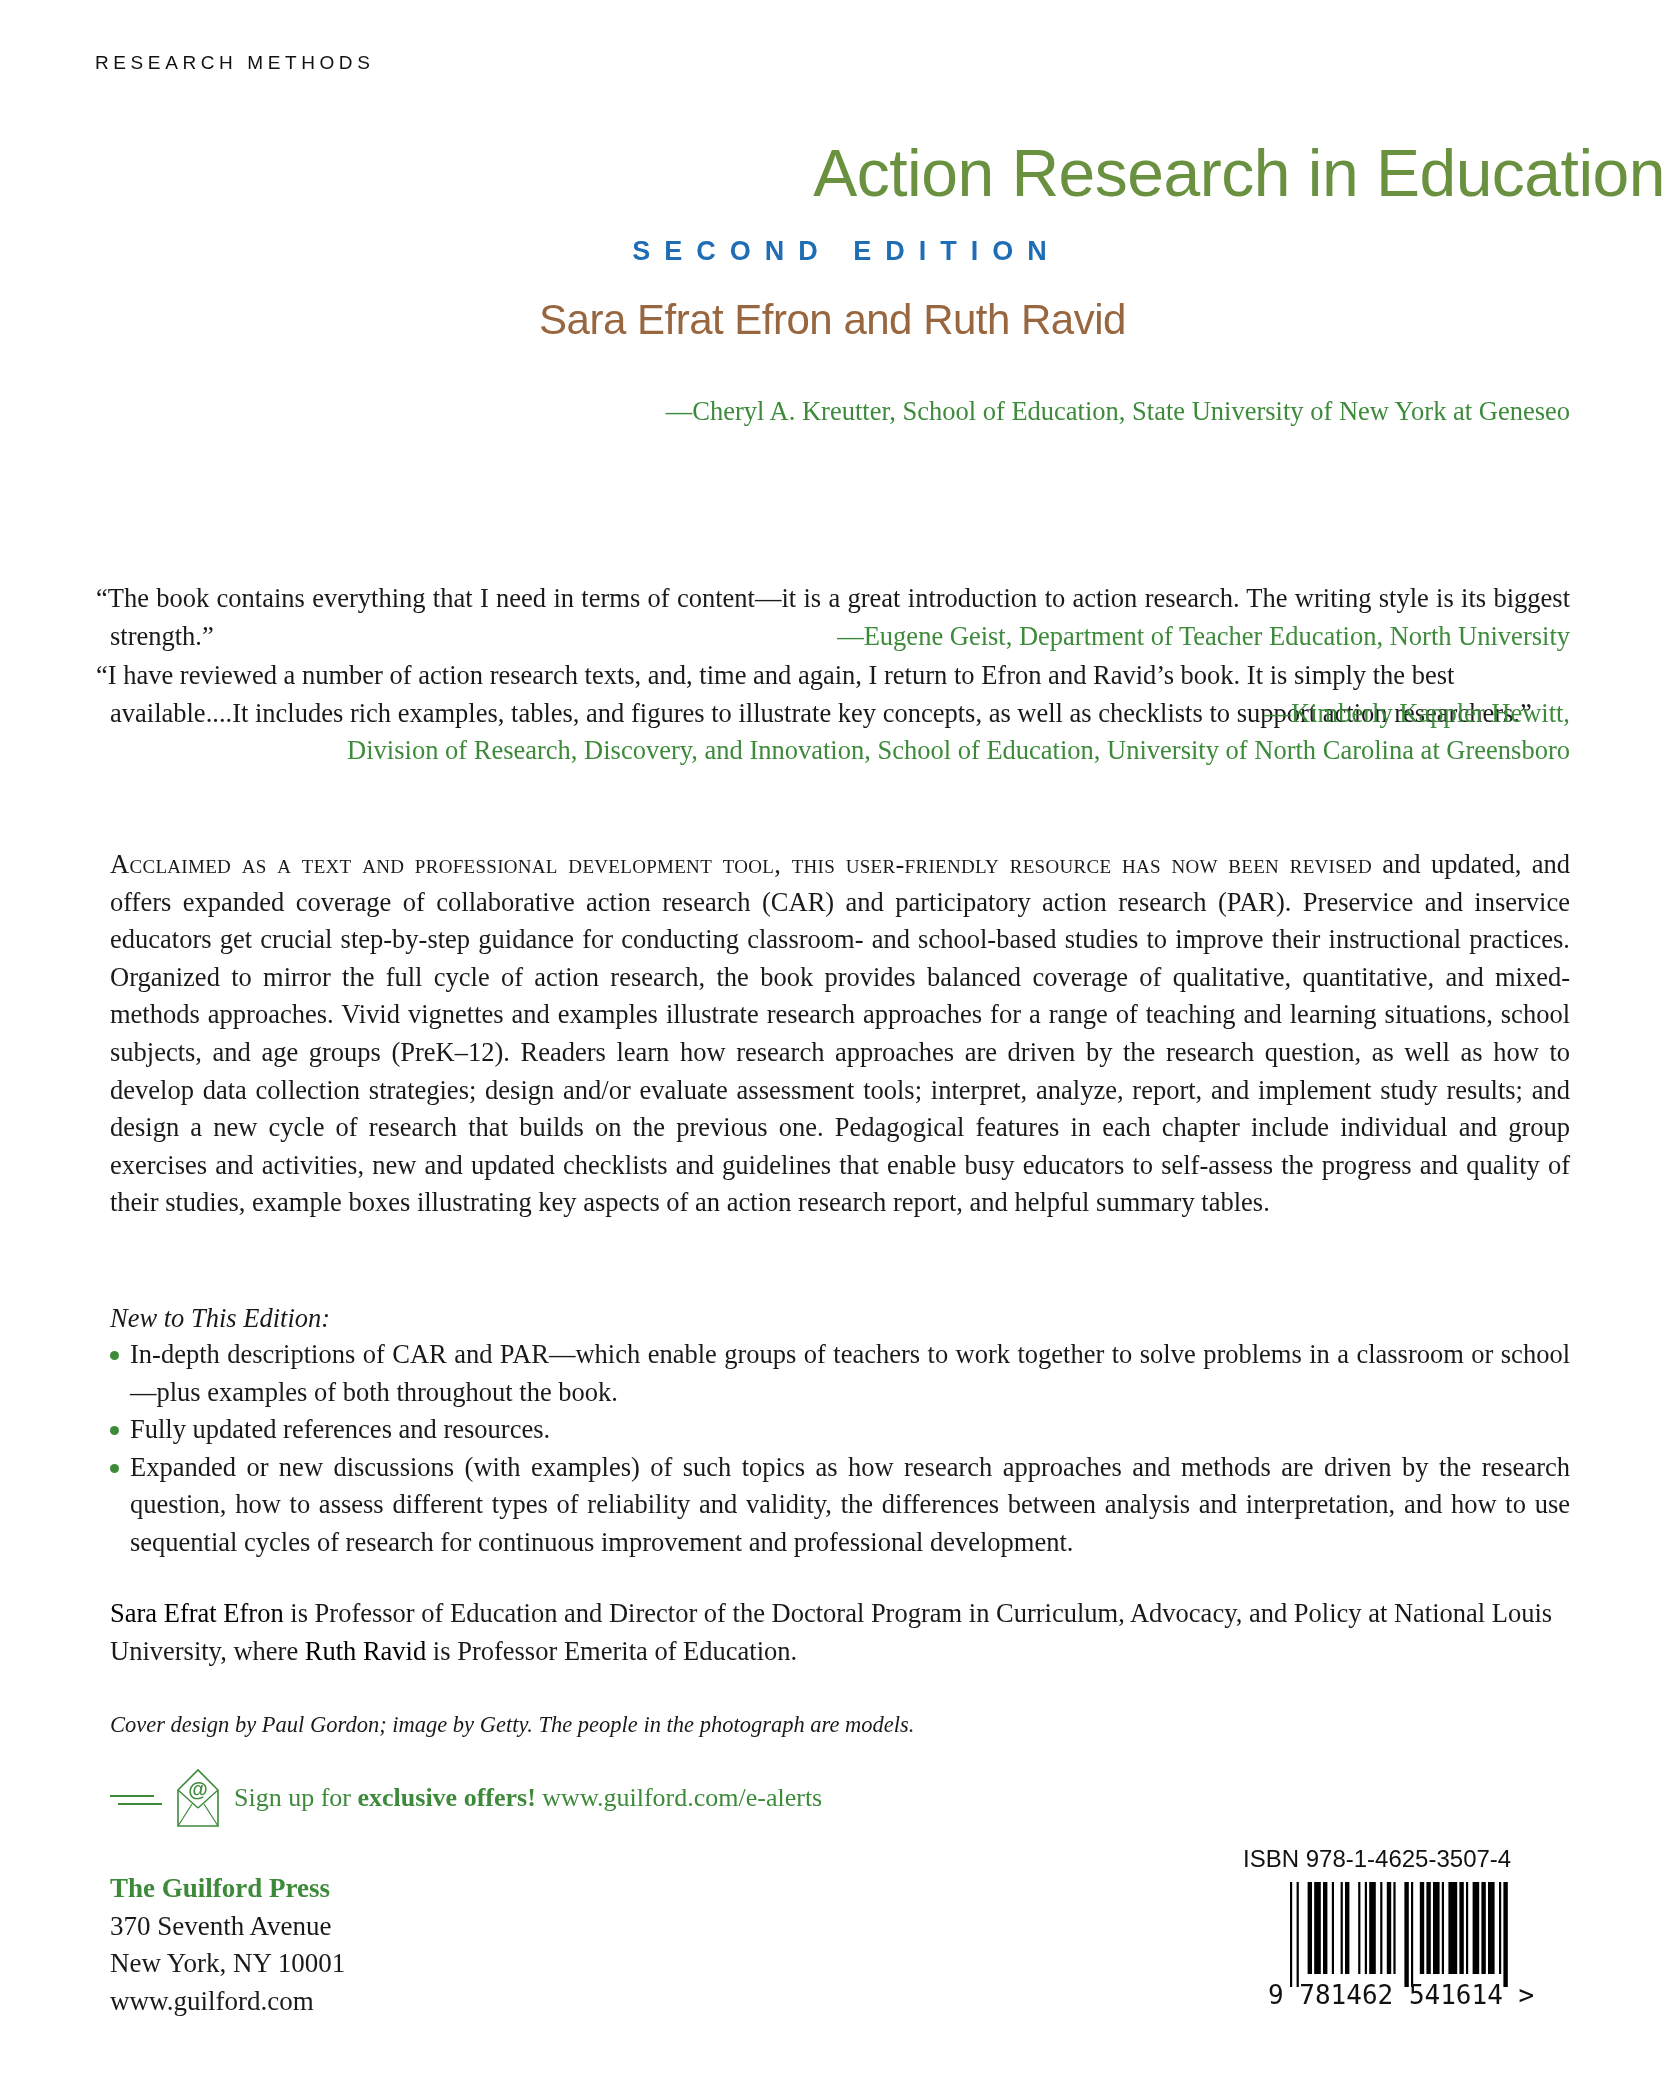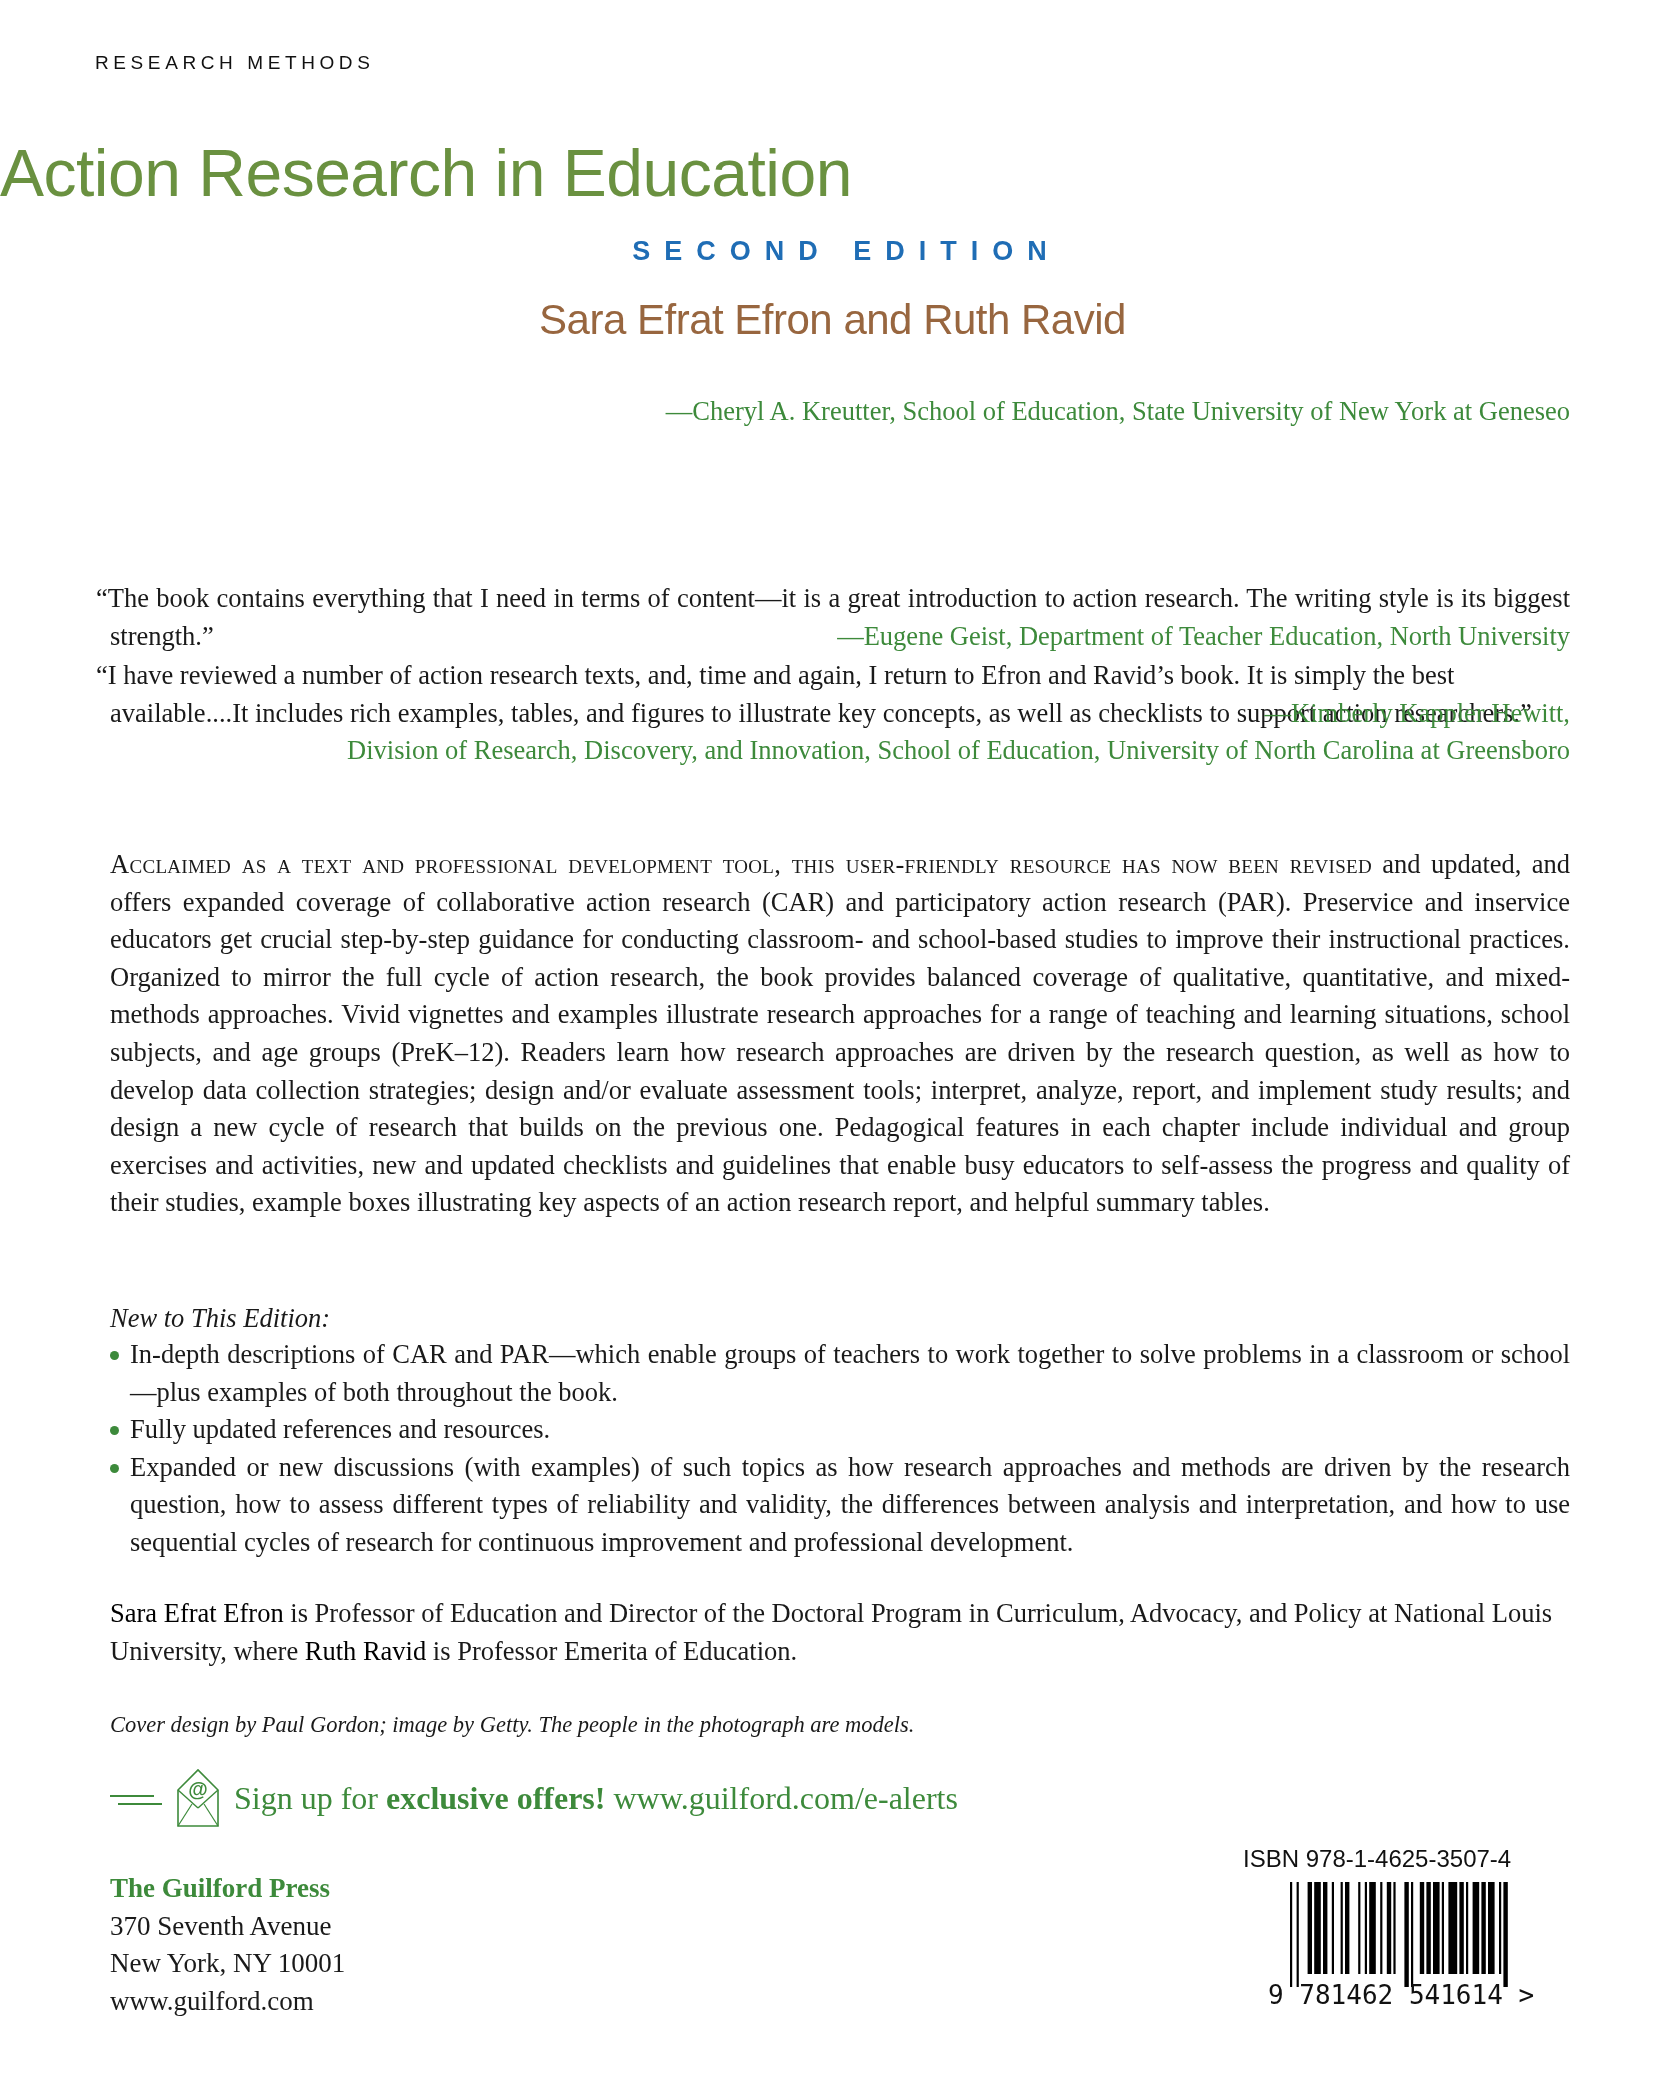--- a/index.html
+++ b/index.html
@@ -1,20 +1,20 @@
 <!DOCTYPE html>
 <html><head>
 <meta charset="utf-8">
 <style>
   html, body { margin: 0; padding: 0; background: #ffffff; }
   body { width: 1665px; height: 2088px; position: relative; overflow: hidden;
          font-family: "Liberation Serif", "DejaVu Serif", serif; color: #1a1a1a; }
   .series { position: absolute; left: 95px; top: 52px; font-family: "Liberation Sans", sans-serif;
             font-size: 19px; letter-spacing: 4.6px; color: #111; text-align: right; }
-  .title { position: absolute; left: 0; width: 1665px; top: 135px; text-align: left;
+  .title { position: absolute; left: 0; width: 1665px; top: 135px; text-align: right;
            font-family: "Liberation Sans", sans-serif; font-size: 66px; color: #6a9140; letter-spacing: -0.5px; }
   .edition { position: absolute; left: 0; width: 1665px; top: 236px; text-align: center;
              font-family: "Liberation Sans", sans-serif; font-weight: bold; font-size: 27px;
              letter-spacing: 14px; color: #1f6db5; padding-left: 14px; }
   .authors { position: absolute; left: 0; width: 1665px; top: 296px; text-align: center;
              font-family: "Liberation Sans", sans-serif; font-size: 42px; color: #98663f; letter-spacing: -0.5px; }
   .quote { position: absolute; left: 96px; width: 1474px; font-size: 26.5px; line-height: 37.5px; }
   .quote p { margin: 0; padding-left: 14px; text-indent: -14px; }
   .attr { color: #3d8a3b; text-align: right; font-family: Liberation Serif, serif; }
   .green { color: #000000; }
@@ -27,21 +27,21 @@
   .newhead { position: absolute; left: 110px; top: 1303px; font-size: 26.5px; font-style: italic; }
   .newlist { position: absolute; left: 110px; width: 1460px; top: 1336px; margin: 0; padding: 0; list-style: none;
              font-size: 26.5px; line-height: 37.6px; }
   .newlist li { position: relative; padding-left: 20px; text-align: justify; }
   .bullet { position: absolute; left: 0; top: 15px; width: 9px; height: 9px; border-radius: 50%; background: #3d8a3b; }
   .bio { position: absolute; left: 110px; width: 1460px; top: 1594px; font-size: 26.5px; line-height: 38px; }
   .credit { position: absolute; left: 110px; top: 1712px; font-size: 22.5px; font-style: italic; }
   .signup { position: absolute; left: 110px; top: 1768px; height: 60px; display: flex; align-items: center; }
   .speed { width: 56px; height: 20px; position: relative; margin-right: 10px; margin-top: 6px; }
   .speed span { position: absolute; height: 2px; background: #3d8a3b; }
-  .signup-text { font-size: 32px; color: #3d8a3b; margin-left: 14px; }
+  .signup-text { font-size: 26px; color: #3d8a3b; margin-left: 14px; }
   .signup-text b { font-weight: bold; }
   .press { position: absolute; left: 110px; top: 1870px; font-size: 27px; line-height: 37.5px; }
   .press .name { color: #3d8a3b; font-weight: bold; }
   .isbn { position: absolute; left: 1243px; top: 1845px; font-family: "Liberation Sans", sans-serif;
           font-size: 24px; color: #111; }
   .barcode { position: absolute; left: 1290px; top: 1882px; width: 272px; height: 105px; }
   .barnums { position: absolute; left: 1268px; top: 1980px; font-family: "DejaVu Sans Mono", monospace;
              font-size: 26px; color: #111; white-space: pre; background: transparent; }
 </style>
 </head>

